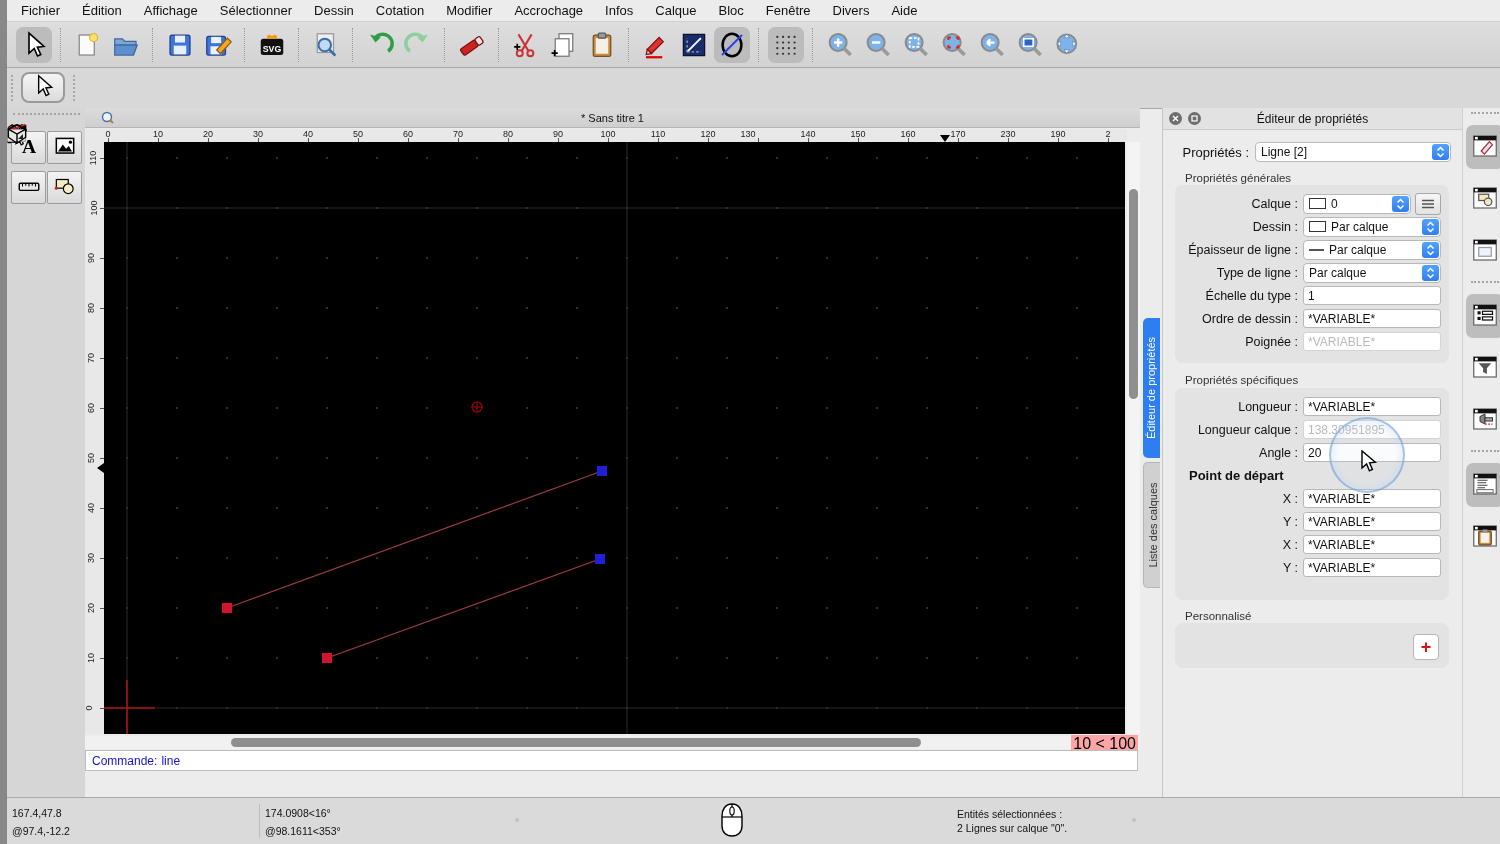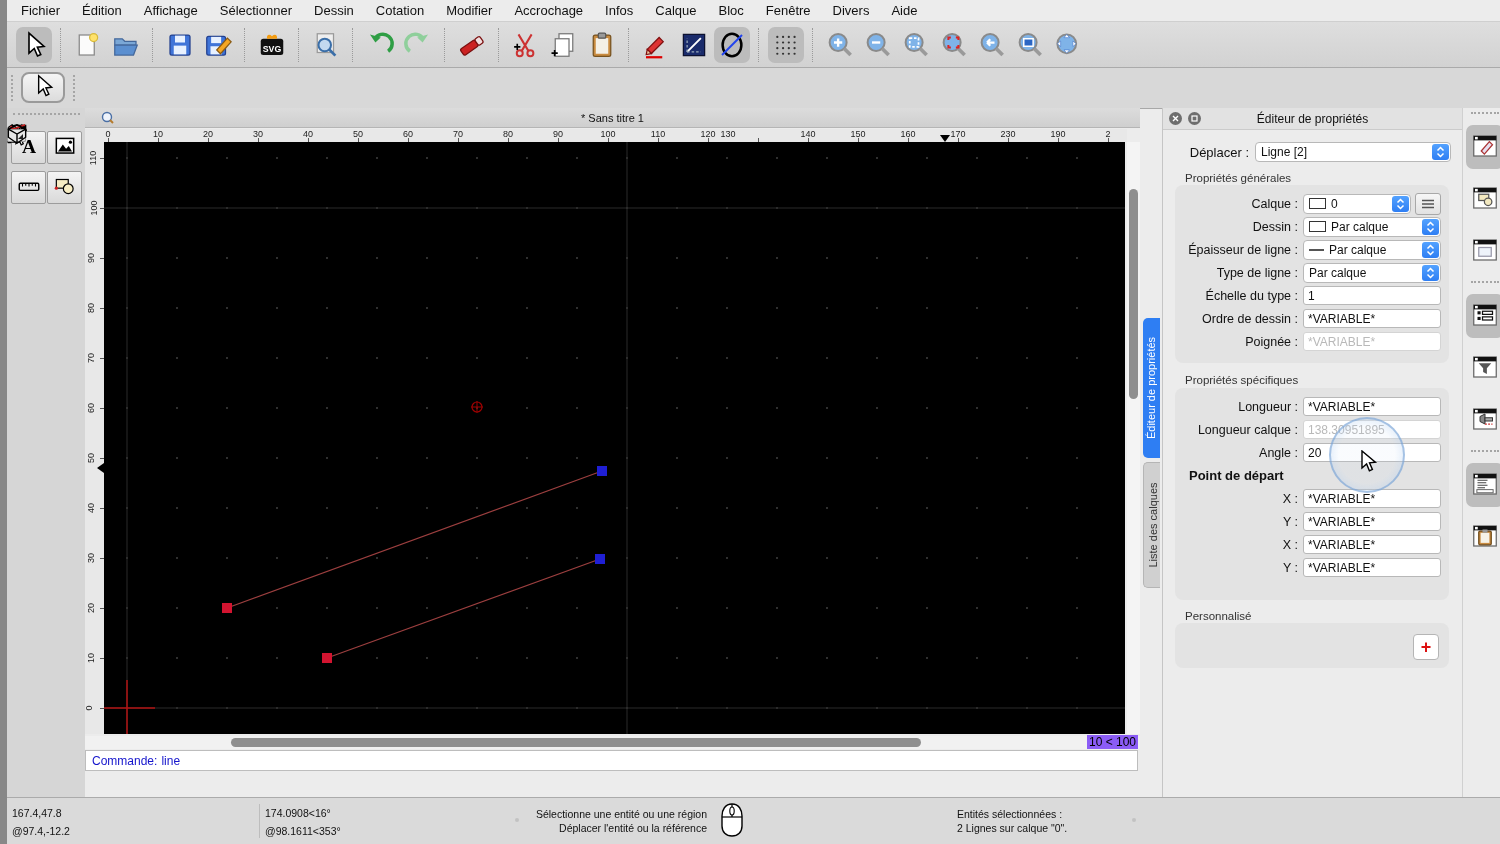--- a/index.html
+++ b/index.html
@@ -41,21 +41,21 @@
   .marker-h{position:absolute;bottom:0;border-left:5px solid transparent;border-right:5px solid transparent;border-top:7px solid #000;transform:translateX(-50%);}
   .vruler{position:absolute;left:0;top:34px;width:19px;height:592px;background:#e8e8e8;}
   .vruler .rl{position:absolute;left:1px;font-size:9px;color:#222;transform:translateY(-50%) rotate(-90deg);}
   .vruler .tick{position:absolute;right:0;height:1px;width:4px;background:#555;}
   .marker-v{position:absolute;right:0;border-top:5px solid transparent;border-bottom:5px solid transparent;border-right:7px solid #000;transform:translateY(-50%);}
   .canvas-wrap{position:absolute;left:19px;top:34px;width:1021px;height:592px;background:#000;}
   .vscroll{position:absolute;left:1042px;top:34px;width:13px;height:592px;background:#f4f4f4;}
   .vscroll .thumb{position:absolute;left:2px;width:9px;background:#8f8f8f;border-radius:5px;}
   .hscroll{position:absolute;left:0;top:628px;width:1055px;height:13px;background:#f1f1f1;}
   .hscroll .thumb{position:absolute;top:2px;height:9px;background:#8f8f8f;border-radius:5px;}
-  .scrollhint{position:absolute;right:2px;top:-1px;font-size:12px;color:#000;background:#8b5cf6;padding:0 2px;}
+  .scrollhint{position:absolute;right:2px;top:-1px;font-size:16px;color:#000;background:#fca5a5;padding:0 2px;}
   .cmdhist{position:absolute;left:0;top:642px;width:1053px;height:21px;background:#fff;border:1px solid #bdbdbd;box-sizing:border-box;
            font-size:12px;color:#1414cc;display:flex;align-items:center;padding-left:6px;}
   .cmdhist .it{margin-right:4px;}
   .cmdrow{position:absolute;left:0;top:665px;width:1053px;height:24px;display:flex;align-items:center;}
   .cmdrow label{font-size:12px;margin:0 6px 0 4px;white-space:nowrap;}
   .cmdinput{flex:1;height:18px;border:1px solid #b5b5b5;border-radius:2px;background:#fff;font-size:12px;padding:0 4px;font-family:"Liberation Sans",sans-serif;}
   .kbdbtn{width:22px;height:20px;margin:0 2px;border:1px solid #a5a5a5;border-radius:3px;background:#fff;display:flex;align-items:center;justify-content:center;padding:0;}
   
   .tabstrip{position:absolute;left:1136px;top:108px;width:17px;height:689px;}
   .vtab{position:absolute;left:0;width:17px;border-radius:5px 0 0 5px;display:flex;align-items:center;justify-content:center;}
@@ -507,21 +507,21 @@
         <span class="rl" style="left: 404px;">80</span>
         <div class="tick" style="left: 404px;"></div>
         <span class="rl" style="left: 454px;">90</span>
         <div class="tick" style="left: 454px;"></div>
         <span class="rl" style="left: 504px;">100</span>
         <div class="tick" style="left: 504px;"></div>
         <span class="rl" style="left: 554px;">110</span>
         <div class="tick" style="left: 554px;"></div>
         <span class="rl" style="left: 604px;">120</span>
         <div class="tick" style="left: 604px;"></div>
-        <span class="rl" style="left: 624px;">130</span>
+        <span class="rl" style="left: 644px;">130</span>
         <div class="tick" style="left: 654px;"></div>
         <span class="rl" style="left: 704px;">140</span>
         <div class="tick" style="left: 704px;"></div>
         <span class="rl" style="left: 754px;">150</span>
         <div class="tick" style="left: 754px;"></div>
         <span class="rl" style="left: 804px;">160</span>
         <div class="tick" style="left: 804px;"></div>
         <span class="rl" style="left: 854px;">170</span>
         <div class="tick" style="left: 854px;"></div>
         <span class="rl" style="left: 904px;">230</span>
@@ -850,21 +850,21 @@
       </button>
       <button class="pcirc">
         <svg width="7" height="7" viewBox="0 0 7 7">
             <rect x="1" y="1" width="5" height="5" fill="none" stroke="#fff" stroke-width="1.2"></rect>
           </svg>
       </button>
       <span class="p-title">Éditeur de propriétés</span>
       <span style="width:38px"></span>
     </div>
     <div class="selrow">
-      <span class="plabel">Déplacer :</span>
+      <span class="plabel">Propriétés :</span>
       <div class="popup" style="width:196px">
         <span>Ligne [2]</span>
         <span class="stepper">
             <svg width="9" height="12" viewBox="0 0 9 12">
               <path d="M1.5 4.5 L4.5 1.5 L7.5 4.5 M1.5 7.5 L4.5 10.5 L7.5 7.5" stroke="#fff" stroke-width="1.5" fill="none"></path>
             </svg>
           </span>
       </div>
     </div>
     <div class="gtitle" style="left:22px;top:64px">Propriétés générales</div>
@@ -1081,24 +1081,20 @@
       </button>
     </div>
 
   <div class="statusbar">
     <span class="sb-abs" style="left:5px;top:9px">167.4,47.8</span>
     <span class="sb-abs" style="left:5px;top:27px">@97.4,-12.2</span>
     <div class="sb-div"></div>
     <span class="sb-abs" style="left:258px;top:9px">174.0908&lt;16°</span>
     <span class="sb-abs" style="left:258px;top:27px">@98.1611&lt;353°</span>
     <span class="sb-dot" style="left:508px"></span>
-    <div class="sb-hint">
-      <div>Sélectionne une entité ou une région</div>
-      <div>Déplacer l'entité ou la référence</div>
-    </div>
     <span class="sb-abs" style="left:712px;top:4px">
       <svg width="26" height="36" viewBox="0 0 26 36">
           <path d="M13 2 C6 2 3 8 3 14 L3 24 C3 30 7 34 13 34 C19 34 23 30 23 24 L23 14 C23 8 20 2 13 2 Z" fill="#fff" stroke="#000" stroke-width="1.4"></path>
           <line x1="13" y1="2" x2="13" y2="15" stroke="#000" stroke-width="1.2"></line>
           <path d="M3 15 H23" stroke="#000" stroke-width="1.2"></path>
           <ellipse cx="13" cy="9" rx="2.2" ry="4" fill="#fff" stroke="#000" stroke-width="1.1"></ellipse>
         </svg>
     </span>
     <div class="sb-sel">
       <div>Entités sélectionnées :</div>

